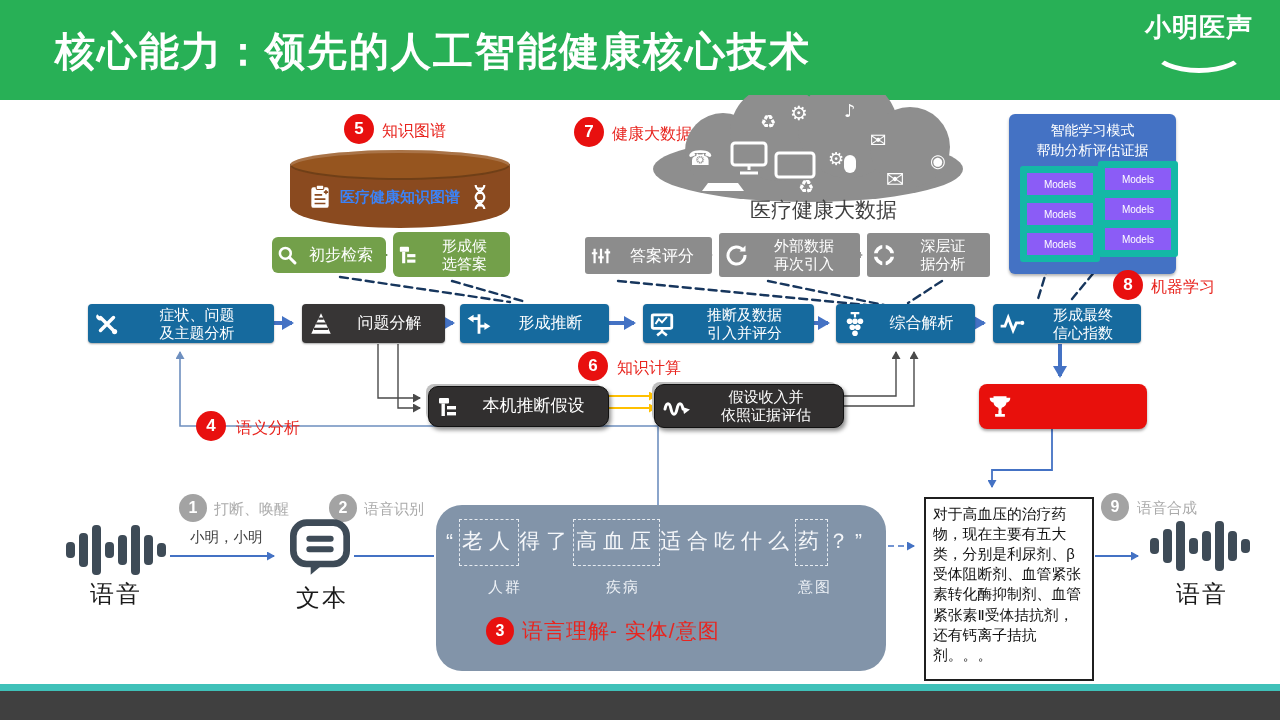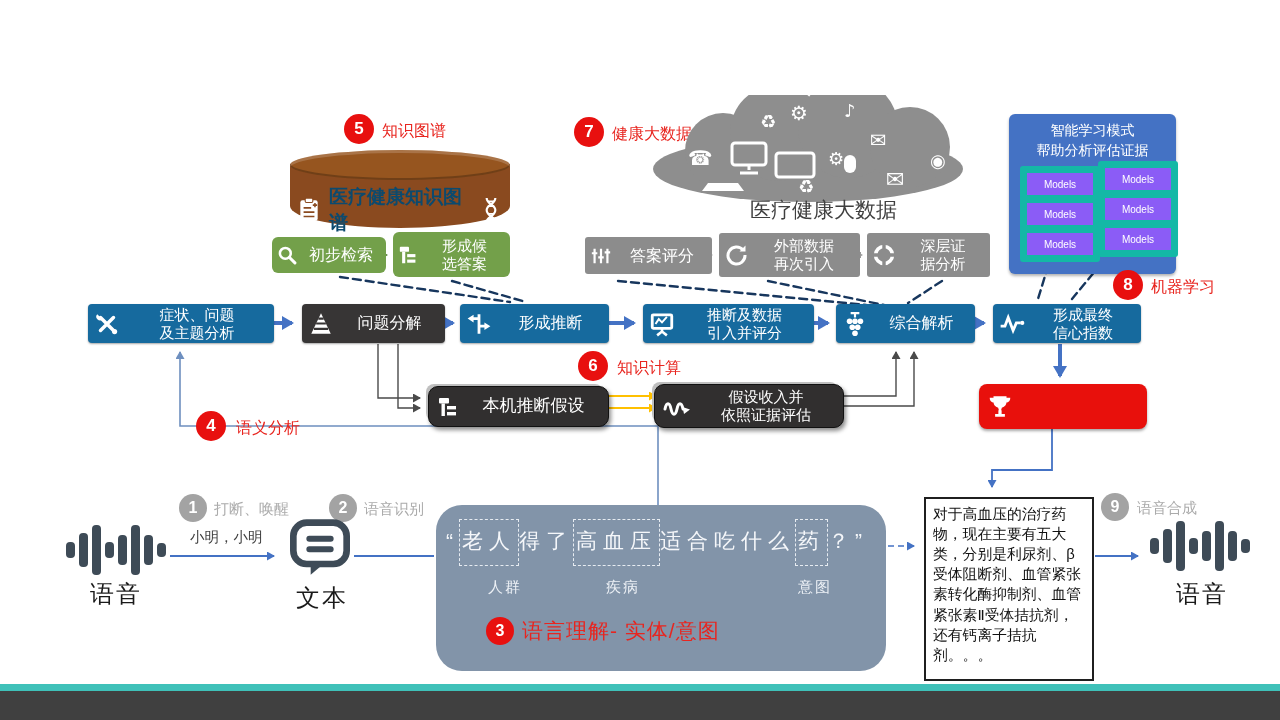--- a/index.html
+++ b/index.html
@@ -40,21 +40,21 @@
   .blackbox .lbl{flex:1;text-align:center;font-size:15px;line-height:1.2;}
   .redbox{position:absolute;background:#E8100C;border-radius:8px;color:#fff;display:flex;align-items:center;
           padding:0 8px;gap:6px;box-shadow:0 2px 3px rgba(0,0,0,.35);}
   .redbox .lbl{flex:1;text-align:center;font-size:16px;line-height:1.2;}
   
   .cyl-body{position:absolute;left:290px;top:164px;width:220px;height:64px;background:#8A4A1F;
             border-radius:0 0 50% 50% / 0 0 22px 22px;}
   .cyl-top{position:absolute;left:290px;top:150px;width:220px;height:30px;background:#96551F;border-radius:50%;
            box-shadow:inset 0 3px 0 rgba(255,255,255,.18), inset 0 -2px 0 rgba(0,0,0,.25);}
   .cyl-row{position:absolute;left:296px;top:184px;width:208px;display:flex;align-items:center;justify-content:center;gap:7px;
-           color:#0c4a6e;font-size:19px;font-weight:bold;}
+           color:#3b82f6;font-size:15px;font-weight:bold;}
   
   .panel{position:absolute;left:1009px;top:114px;width:167px;height:160px;background:#4472C4;border-radius:6px;
          box-shadow:0 2px 3px rgba(0,0,0,.3);}
   .panel-title{position:absolute;width:167px;text-align:center;color:#fff;font-size:14px;}
   .chip{position:absolute;width:66px;height:22px;background:#8b5cf6;border:7px solid #14b8a6;border-radius:3px;
         color:#fff;font-size:10px;display:flex;align-items:center;justify-content:center;}
   
   .cloud-label{position:absolute;left:750px;top:196px;font-size:21px;color:#3F3F3F;}
   
   .sentence-panel{position:absolute;left:436px;top:505px;width:450px;height:166px;background:#8294A9;border-radius:26px;}
@@ -144,20 +144,27 @@
       <path d="M340 277L510 302"></path>
       <path d="M452 281L526 302"></path>
       <path d="M618 281L866 305"></path>
       <path d="M768 281L884 305"></path>
       <path d="M942 281L908 303"></path>
       <path d="M1052 253L1038 299"></path>
       <path d="M1110 253L1072 299"></path>
     </g>
   </svg>
 
+  <div class="header">
+    <div class="slide-title">核心能力：领先的人工智能健康核心技术</div>
+    <div class="logo">
+      <div class="logo-text">小明医声</div>
+      <div class="logo-smile"></div>
+    </div>
+  </div>
 
   <div class="badge" style="left:344px;top:114px;">5</div>
   <div class="badge-label" style="left:382px;top:121px;">知识图谱</div>
   <div class="cyl-body"></div>
   <div class="cyl-top"></div>
   <div class="cyl-row">
     <svg class="icon" width="26" height="26" viewBox="0 0 24 24">
       <rect x="4" y="3" width="16" height="19" rx="2" fill="#fff"></rect>
       <rect x="8.5" y="1" width="7" height="4" rx="1" fill="#fff" stroke="#8A4A1F"></rect>
       <path stroke="#8A4A1F" stroke-width="1.6" fill="none" d="M7 10h7M7 14h10M7 18h10"></path>

